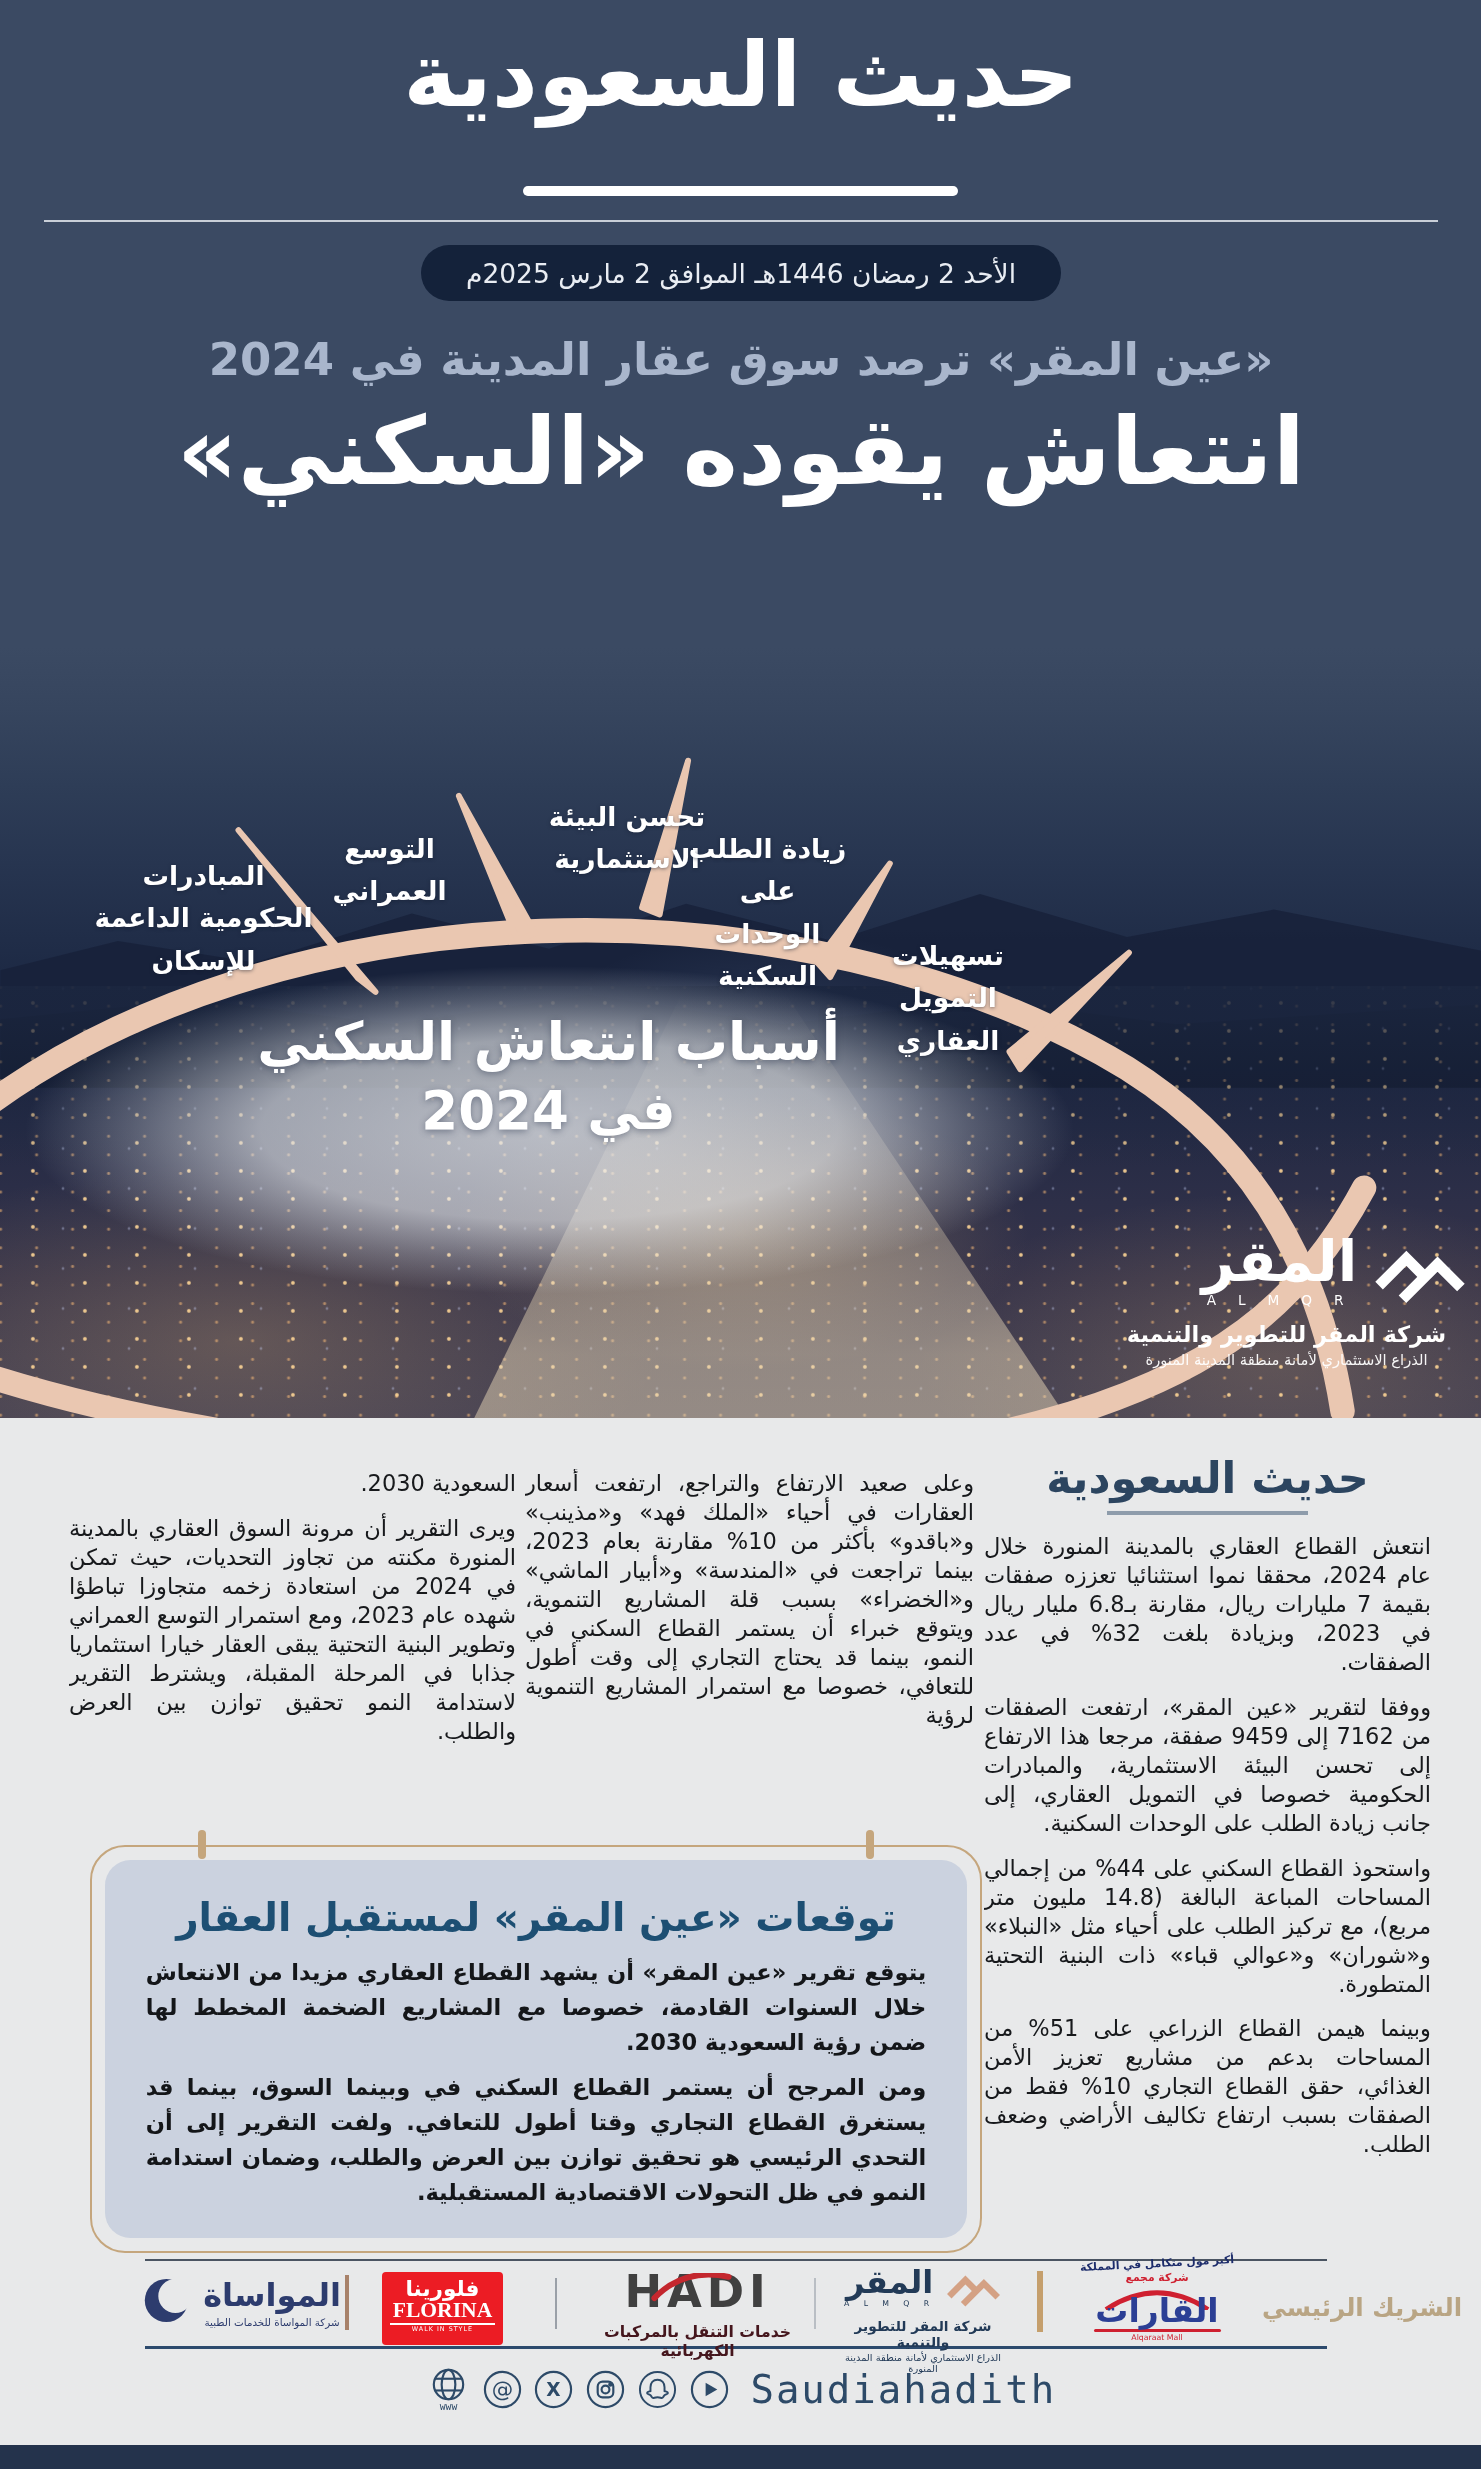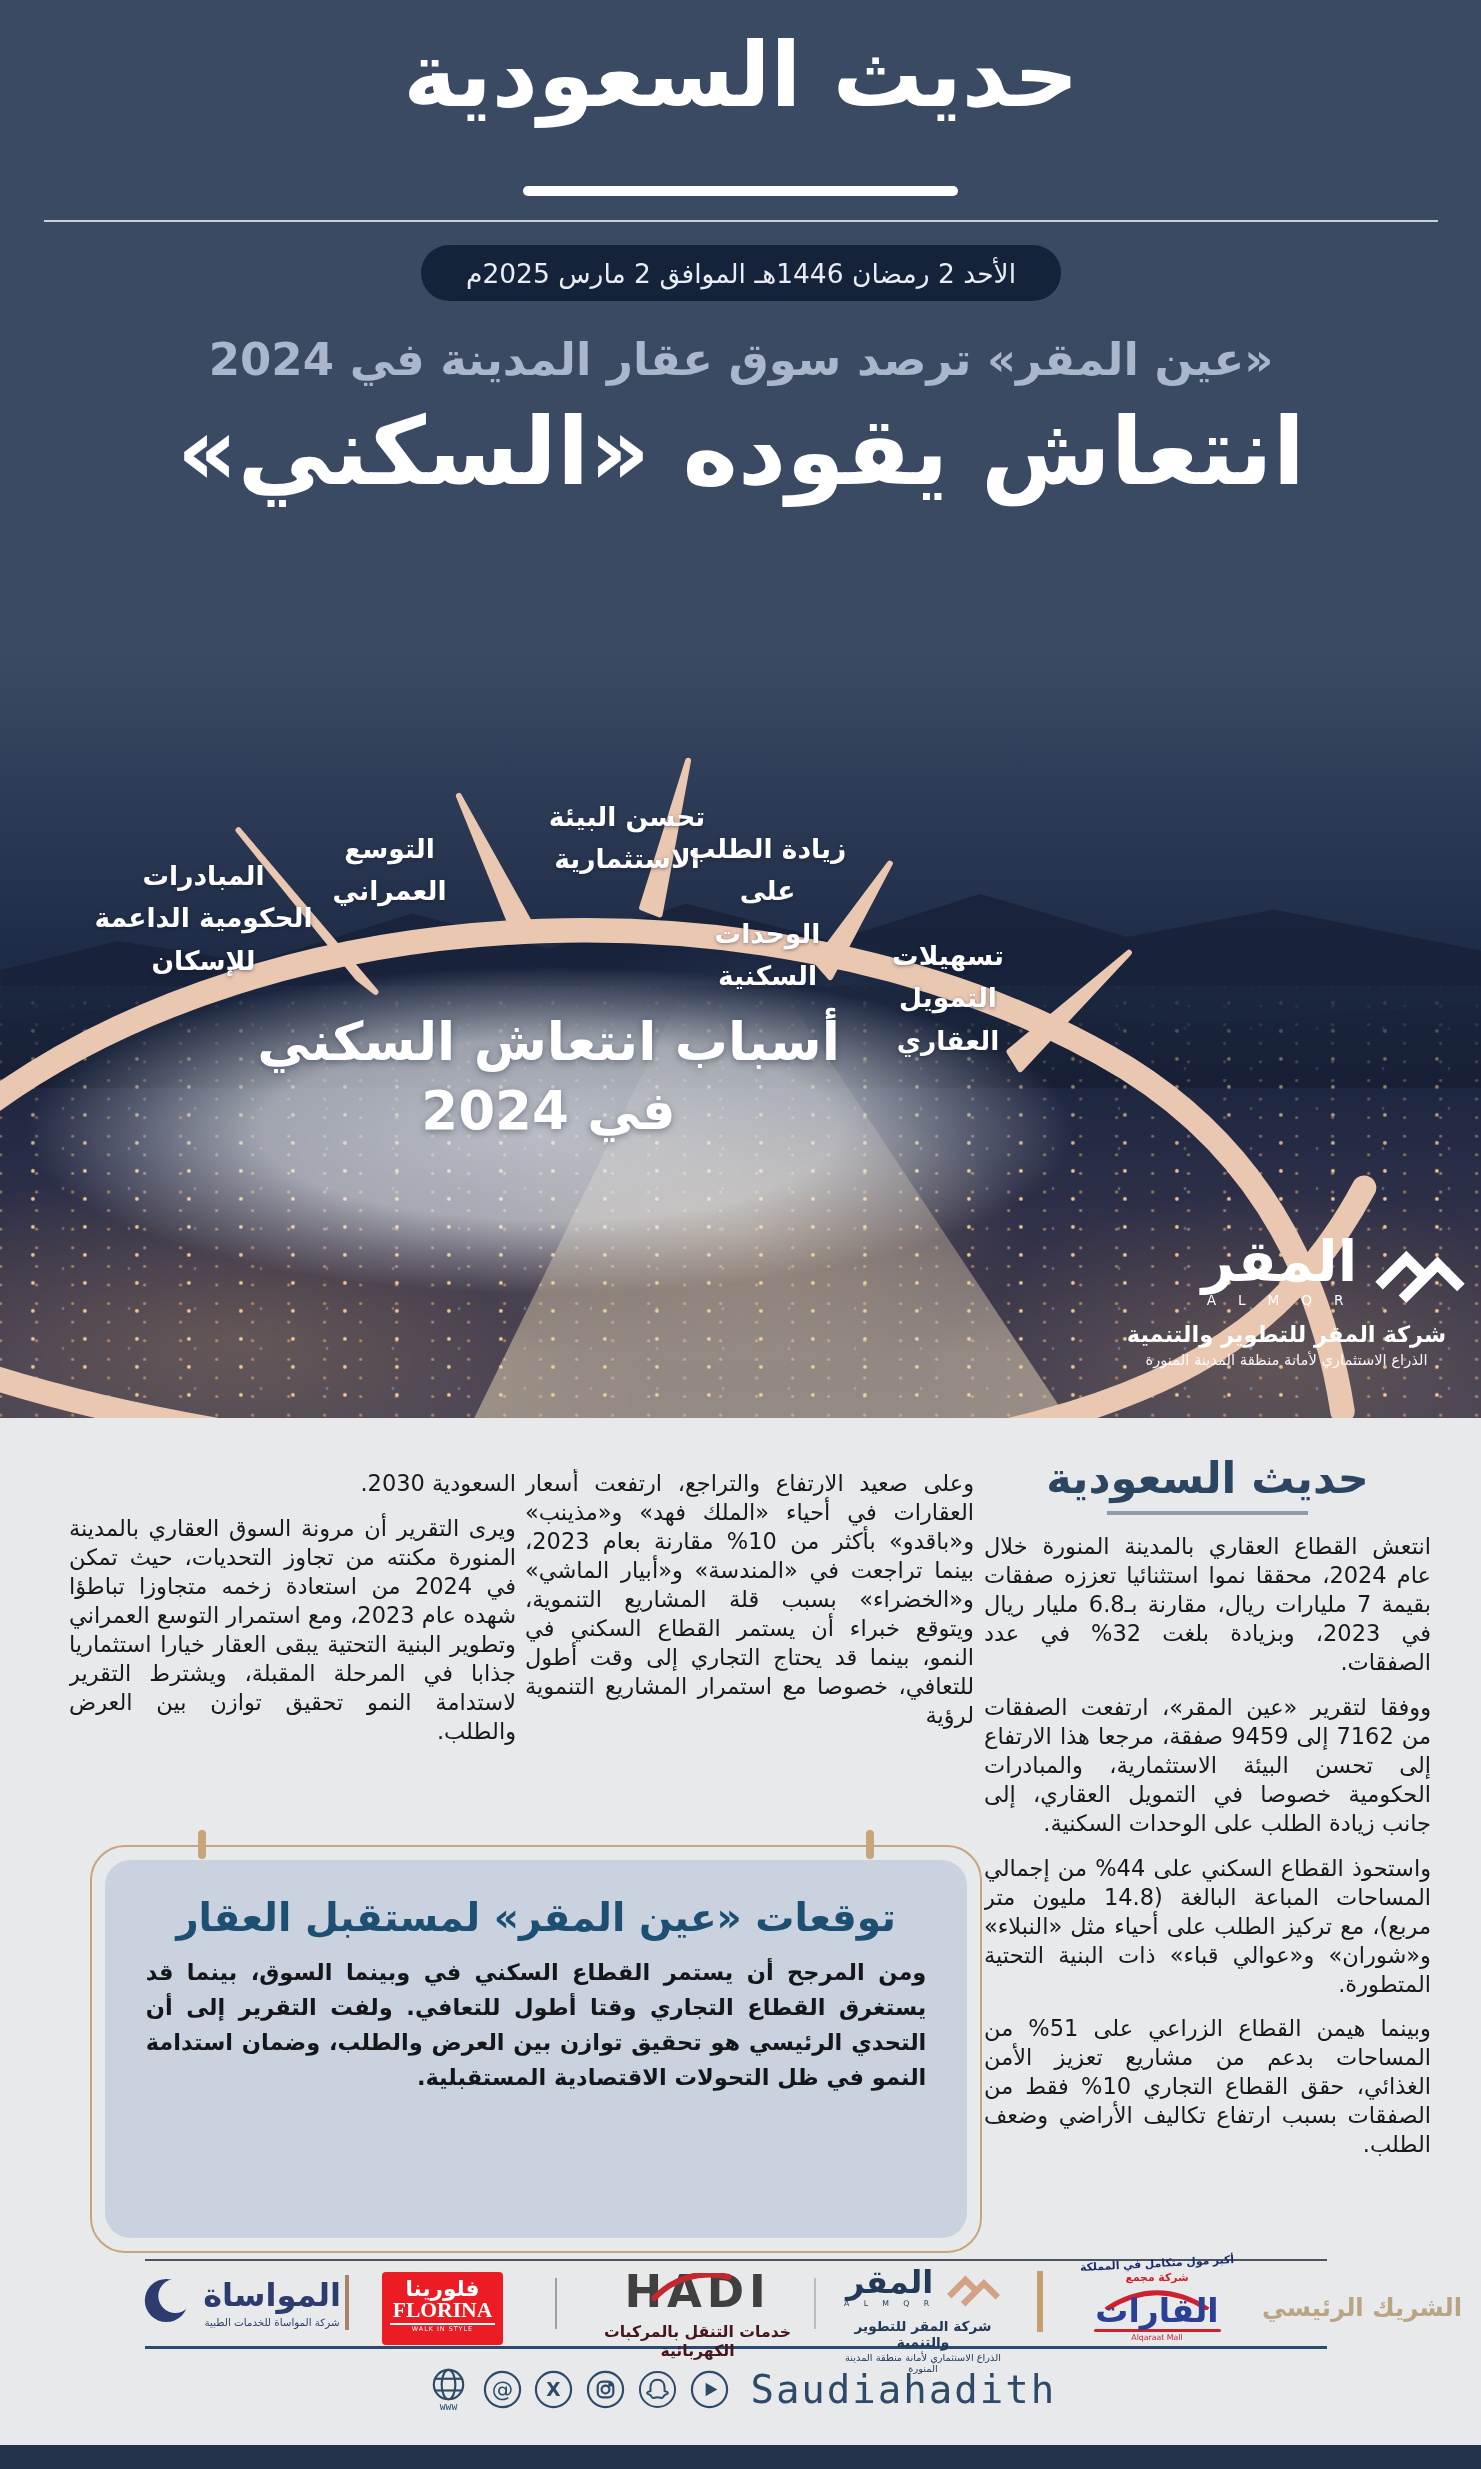--- a/index.html
+++ b/index.html
@@ -223,20 +223,21 @@
     <div class="col col-left">
       <p>السعودية 2030.</p>
       <p>ويرى التقرير أن مرونة السوق العقاري بالمدينة المنورة مكنته من تجاوز التحديات، حيث تمكن في 2024 من استعادة زخمه متجاوزا تباطؤا شهده عام 2023، ومع استمرار التوسع العمراني وتطوير البنية التحتية يبقى العقار خيارا استثماريا جذابا في المرحلة المقبلة، ويشترط التقرير لاستدامة النمو تحقيق توازن بين العرض والطلب.</p>
     </div>
 
     <div class="forecast-box">
       <div class="box-tick a"></div>
       <div class="box-tick b"></div>
       <div class="forecast-inner">
         <div class="forecast-title">توقعات «عين المقر» لمستقبل العقار</div>
+        <p>يتوقع تقرير «عين المقر» أن يشهد القطاع العقاري مزيدا من الانتعاش خلال السنوات القادمة، خصوصا مع المشاريع الضخمة المخطط لها ضمن رؤية السعودية 2030.</p>
         <p>ومن المرجح أن يستمر القطاع السكني في وبينما السوق، بينما قد يستغرق القطاع التجاري وقتا أطول للتعافي. ولفت التقرير إلى أن التحدي الرئيسي هو تحقيق توازن بين العرض والطلب، وضمان استدامة النمو في ظل التحولات الاقتصادية المستقبلية.</p>
       </div>
     </div>
 
     <div class="rule-top"></div>
     <div class="rule-bottom"></div>
 
     <div class="mowasat">
       <svg width="55" height="55" viewBox="0 0 56 56">
         <circle cx="26" cy="28" r="24" fill="#2d3c6e"></circle>

